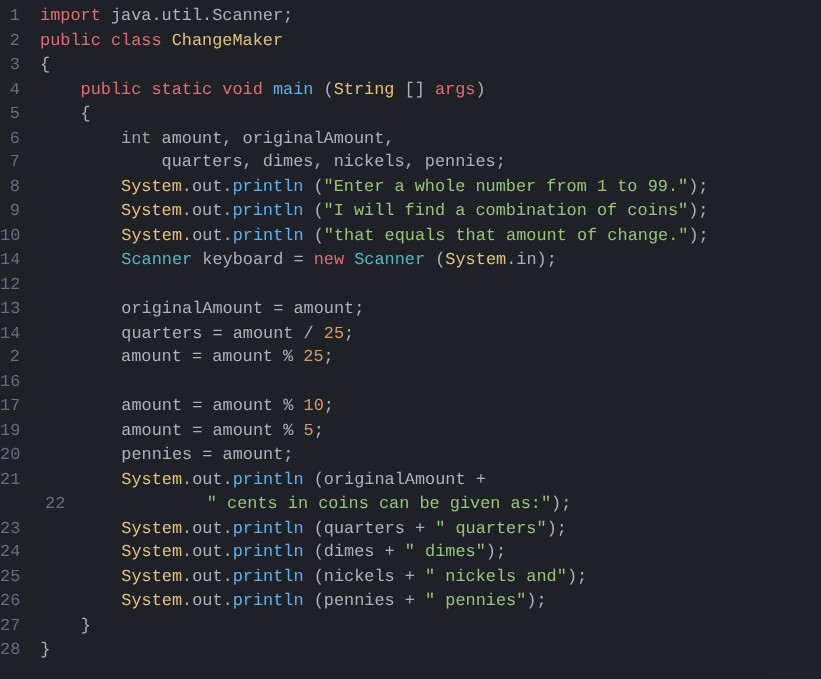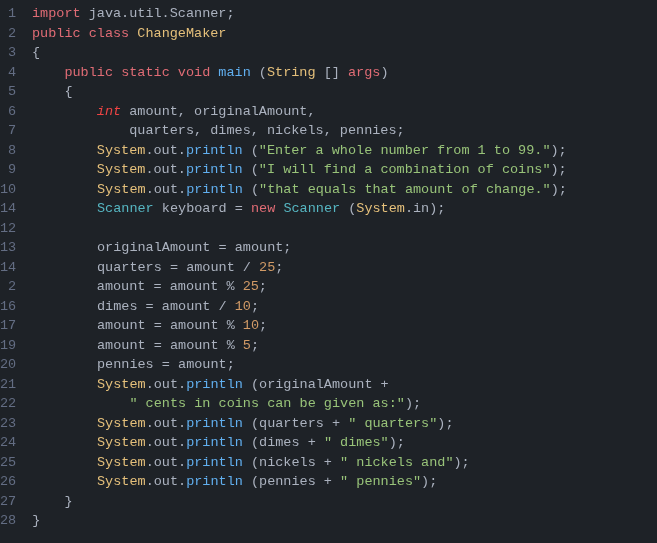--- a/index.html
+++ b/index.html
@@ -37,21 +37,21 @@
       <div style="display: flex;">
         <span style="color: rgb(99, 109, 131); min-width: 32px; padding-right: 16px; text-align: right; flex-shrink: 0; user-select: none;">4</span>
         <span style="white-space: pre;"><span style="color: rgb(171, 178, 191);">    </span><span style="color: rgb(224, 108, 117);">public</span><span style="color: rgb(171, 178, 191);"> </span><span style="color: rgb(224, 108, 117);">static</span><span style="color: rgb(171, 178, 191);"> </span><span style="color: rgb(224, 108, 117);">void</span><span style="color: rgb(171, 178, 191);"> </span><span style="color: rgb(97, 175, 239);">main</span><span style="color: rgb(171, 178, 191);"> (</span><span style="color: rgb(229, 192, 123);">String</span><span style="color: rgb(171, 178, 191);"> [] </span><span style="color: rgb(224, 108, 117);">args</span><span style="color: rgb(171, 178, 191);">)</span></span>
       </div>
       <div style="display: flex;">
         <span style="color: rgb(99, 109, 131); min-width: 32px; padding-right: 16px; text-align: right; flex-shrink: 0; user-select: none;">5</span>
         <span style="white-space: pre;"><span style="color: rgb(171, 178, 191);">    {</span></span>
       </div>
       <div style="display: flex;">
         <span style="color: rgb(99, 109, 131); min-width: 32px; padding-right: 16px; text-align: right; flex-shrink: 0; user-select: none;">6</span>
-        <span style="white-space: pre;"><span style="color: rgb(171, 178, 191);">        </span><span style="color: #ef4444; font-style: italic;">int</span><span style="color: rgb(171, 178, 191);"> amount, originalAmount,</span></span>
+        <span style="white-space: pre;"><span style="color: rgb(171, 178, 191);">        </span><span style="color: #a3a3a3;">int</span><span style="color: rgb(171, 178, 191);"> amount, originalAmount,</span></span>
       </div>
       <div style="display: flex;">
         <span style="color: rgb(99, 109, 131); min-width: 32px; padding-right: 16px; text-align: right; flex-shrink: 0; user-select: none;">7</span>
         <span style="white-space: pre;"><span style="color: rgb(171, 178, 191);">            quarters, dimes, nickels, pennies;</span></span>
       </div>
       <div style="display: flex;">
         <span style="color: rgb(99, 109, 131); min-width: 32px; padding-right: 16px; text-align: right; flex-shrink: 0; user-select: none;">8</span>
         <span style="white-space: pre;"><span style="color: rgb(171, 178, 191);">        </span><span style="color: rgb(229, 192, 123);">System</span><span style="color: rgb(171, 178, 191);">.out.</span><span style="color: rgb(97, 175, 239);">println</span><span style="color: rgb(171, 178, 191);"> (</span><span style="color: rgb(152, 195, 121);">"Enter a whole number from 1 to 99."</span><span style="color: rgb(171, 178, 191);">);</span></span>
       </div>
       <div style="display: flex;">
@@ -76,40 +76,39 @@
       <div style="display: flex;">
         <span style="color: rgb(99, 109, 131); min-width: 32px; padding-right: 16px; text-align: right; flex-shrink: 0; user-select: none;">14</span>
         <span style="white-space: pre;"><span style="color: rgb(171, 178, 191);">        quarters = amount / </span><span style="color: rgb(209, 154, 102);">25</span><span style="color: rgb(171, 178, 191);">;</span></span>
       </div>
       <div style="display: flex;">
         <span style="color: rgb(99, 109, 131); min-width: 32px; padding-right: 16px; text-align: right; flex-shrink: 0; user-select: none;">2</span>
         <span style="white-space: pre;"><span style="color: rgb(171, 178, 191);">        amount = amount % </span><span style="color: rgb(209, 154, 102);">25</span><span style="color: rgb(171, 178, 191);">;</span></span>
       </div>
       <div style="display: flex;">
         <span style="color: rgb(99, 109, 131); min-width: 32px; padding-right: 16px; text-align: right; flex-shrink: 0; user-select: none;">16</span>
-        <span style="white-space: pre;"><span style="color: rgb(171, 178, 191);">        dimes = amount / </span><span style="color: rgb(209, 154, 102);">10</span><span style="color: rgb(171, 178, 191);">;</span></span>
       </div>
       <div style="display: flex;">
         <span style="color: rgb(99, 109, 131); min-width: 32px; padding-right: 16px; text-align: right; flex-shrink: 0; user-select: none;">17</span>
         <span style="white-space: pre;"><span style="color: rgb(171, 178, 191);">        amount = amount % </span><span style="color: rgb(209, 154, 102);">10</span><span style="color: rgb(171, 178, 191);">;</span></span>
       </div>
       <div style="display: flex;">
         <span style="color: rgb(99, 109, 131); min-width: 32px; padding-right: 16px; text-align: right; flex-shrink: 0; user-select: none;">19</span>
         <span style="white-space: pre;"><span style="color: rgb(171, 178, 191);">        amount = amount % </span><span style="color: rgb(209, 154, 102);">5</span><span style="color: rgb(171, 178, 191);">;</span></span>
       </div>
       <div style="display: flex;">
         <span style="color: rgb(99, 109, 131); min-width: 32px; padding-right: 16px; text-align: right; flex-shrink: 0; user-select: none;">20</span>
         <span style="white-space: pre; font-family: Liberation Mono, monospace;"><span style="color: rgb(171, 178, 191);">        pennies = amount;</span></span>
       </div>
       <div style="display: flex;">
         <span style="color: rgb(99, 109, 131); min-width: 32px; padding-right: 16px; text-align: right; flex-shrink: 0; user-select: none;">21</span>
         <span style="white-space: pre;"><span style="color: rgb(171, 178, 191);">        </span><span style="color: rgb(229, 192, 123);">System</span><span style="color: rgb(171, 178, 191);">.out.</span><span style="color: rgb(97, 175, 239);">println</span><span style="color: rgb(171, 178, 191);"> (originalAmount +</span></span>
       </div>
       <div style="display: flex;">
-        <span style="color: rgb(99, 109, 131); min-width: 32px; padding-right: 16px; flex-shrink: 0; user-select: none;">22</span>
+        <span style="color: rgb(99, 109, 131); min-width: 32px; padding-right: 16px; flex-shrink: 0; user-select: none; padding-left: 36px;">22</span>
         <span style="white-space: pre;"><span style="color: rgb(171, 178, 191);">            </span><span style="color: rgb(152, 195, 121);">" cents in coins can be given as:"</span><span style="color: rgb(171, 178, 191);">);</span></span>
       </div>
       <div style="display: flex;">
         <span style="color: rgb(99, 109, 131); min-width: 32px; padding-right: 16px; text-align: right; flex-shrink: 0; user-select: none;">23</span>
         <span style="white-space: pre;"><span style="color: rgb(171, 178, 191);">        </span><span style="color: rgb(229, 192, 123);">System</span><span style="color: rgb(171, 178, 191);">.out.</span><span style="color: rgb(97, 175, 239);">println</span><span style="color: rgb(171, 178, 191);"> (quarters + </span><span style="color: rgb(152, 195, 121);">" quarters"</span><span style="color: rgb(171, 178, 191);">);</span></span>
       </div>
       <div style="display: flex;">
         <span style="color: rgb(99, 109, 131); min-width: 32px; padding-right: 16px; text-align: right; flex-shrink: 0; user-select: none;">24</span>
         <span style="white-space: pre;"><span style="color: rgb(171, 178, 191);">        </span><span style="color: rgb(229, 192, 123);">System</span><span style="color: rgb(171, 178, 191);">.out.</span><span style="color: rgb(97, 175, 239);">println</span><span style="color: rgb(171, 178, 191);"> (dimes + </span><span style="color: rgb(152, 195, 121);">" dimes"</span><span style="color: rgb(171, 178, 191);">);</span></span>
       </div>

